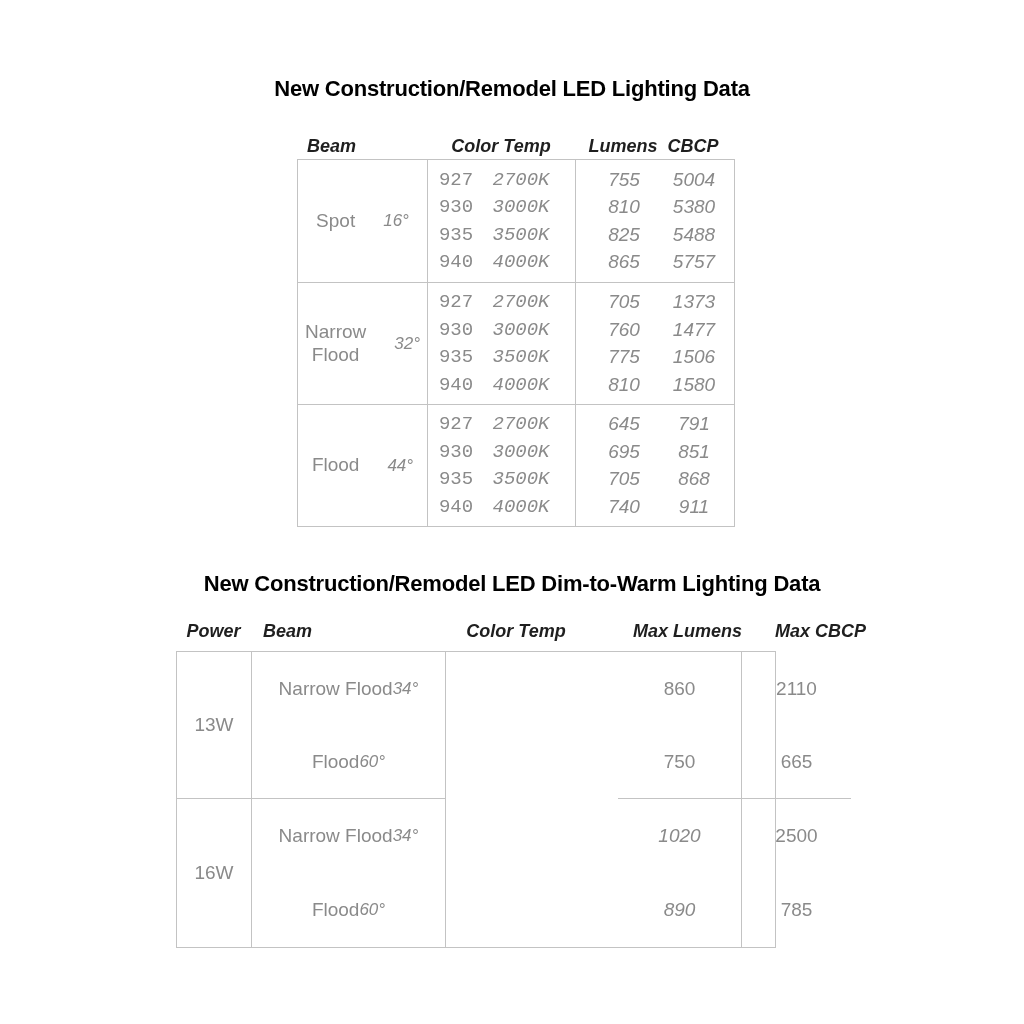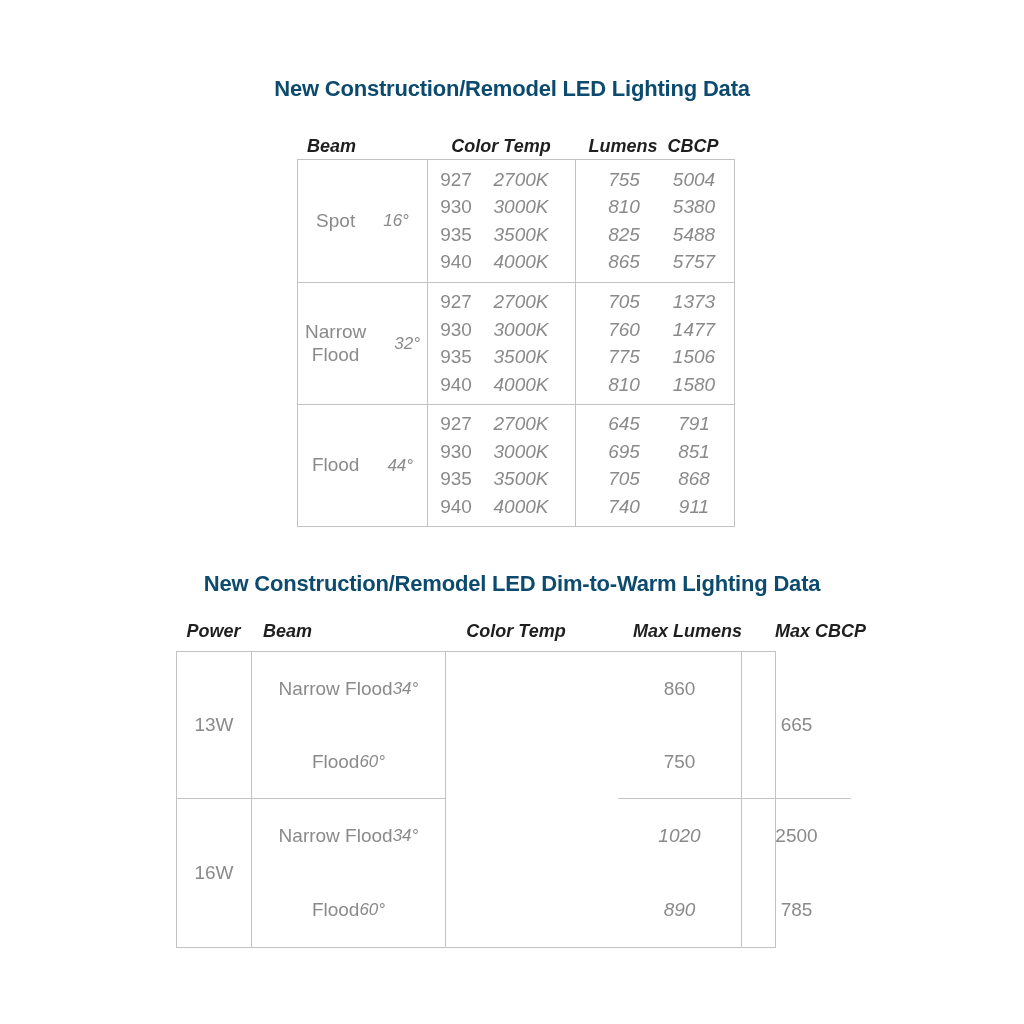--- a/index.html
+++ b/index.html
@@ -7,21 +7,21 @@
   body {
     width: 1024px; height: 1024px;
     font-family: "Liberation Sans", sans-serif;
     position: relative; overflow: hidden;
   }
   .canvas { position: relative; width: 1024px; height: 1024px; background: #ffffff; }
 
   .title {
     position: absolute; left: 0; width: 1024px;
     text-align: center; font-size: 22px; font-weight: 700;
-    color: #0c4a6e; letter-spacing: -0.2px; white-space: nowrap;
+    color: #000000; letter-spacing: -0.2px; white-space: nowrap;
   }
   #title1 { top: 76px; }
   #title2 { top: 571px; }
 
   
   .t1 { position: absolute; left: 297px; top: 135px; width: 438px; }
   .t1-head {
     display: grid; grid-template-columns: 130px 148px 158px;
     align-items: end; height: 22px; margin-bottom: 2px;
     color: #1f1f1f; font-style: italic; font-weight: 700; font-size: 18px;
@@ -38,21 +38,21 @@
 
   .beam-cell {
     display: flex; align-items: center; justify-content: center; gap: 28px;
     color: #8a8a8a; font-size: 19px;
   }
   .beam-name { display: flex; flex-direction: column; align-items: center; line-height: 1.2; }
   .beam-angle { font-style: italic; font-size: 17px; }
 
   .lines-cell { display: flex; flex-direction: column; justify-content: space-evenly; padding: 3px 0; height: 100%; }
   .ct-line { display: grid; grid-template-columns: 56px 74px; color: #8a8a8a; font-size: 19px; }
-  .ct-line span { justify-self: center; white-space: nowrap; }
+  .ct-line span { justify-self: center; white-space: nowrap; font-family: Liberation Mono, monospace; }
   .kelvin { font-style: italic; }
   .val-line { display: grid; grid-template-columns: 96px 44px; color: #8a8a8a; font-size: 19px; font-style: italic; }
   .val-line span { justify-self: center; white-space: nowrap; }
 
   
   .t2 { position: absolute; left: 176px; top: 618px; width: 600px; }
   .t2-head {
     display: grid; grid-template-columns: 75px 194px 172px 124px 109px;
     align-items: end; height: 24px; margin-bottom: 9px;
     color: #1f1f1f; font-style: italic; font-weight: 700; font-size: 18px;
@@ -270,20 +270,21 @@
         </div>
       </div>
 
 
       <div class="t2-cell stack-cell cell-r bb c4r1">
         <div class="half">860</div>
         <div class="half">750</div>
       </div>
 
       <div class="t2-cell stack-cell bb c5r1">
+        <div class="half">2110</div>
         <div class="half">665</div>
       </div>
 
       <div class="t2-cell center-cell cell-r c1r2">16W</div>
 
       <div class="t2-cell stack-cell cell-r c2r2">
         <div class="half">
           <span>Narrow Flood</span>
           <span class="beam-angle">34°</span>
         </div>

